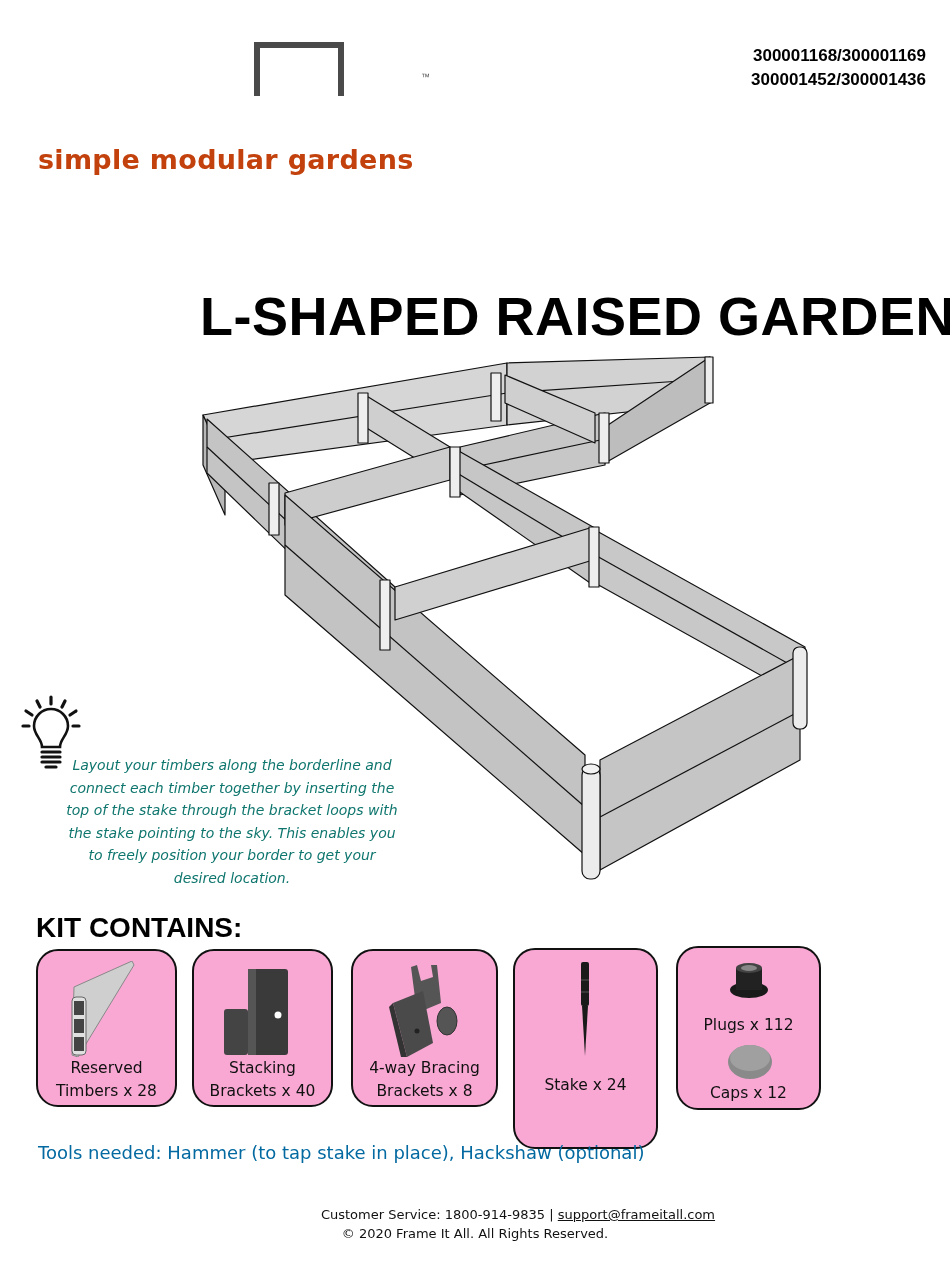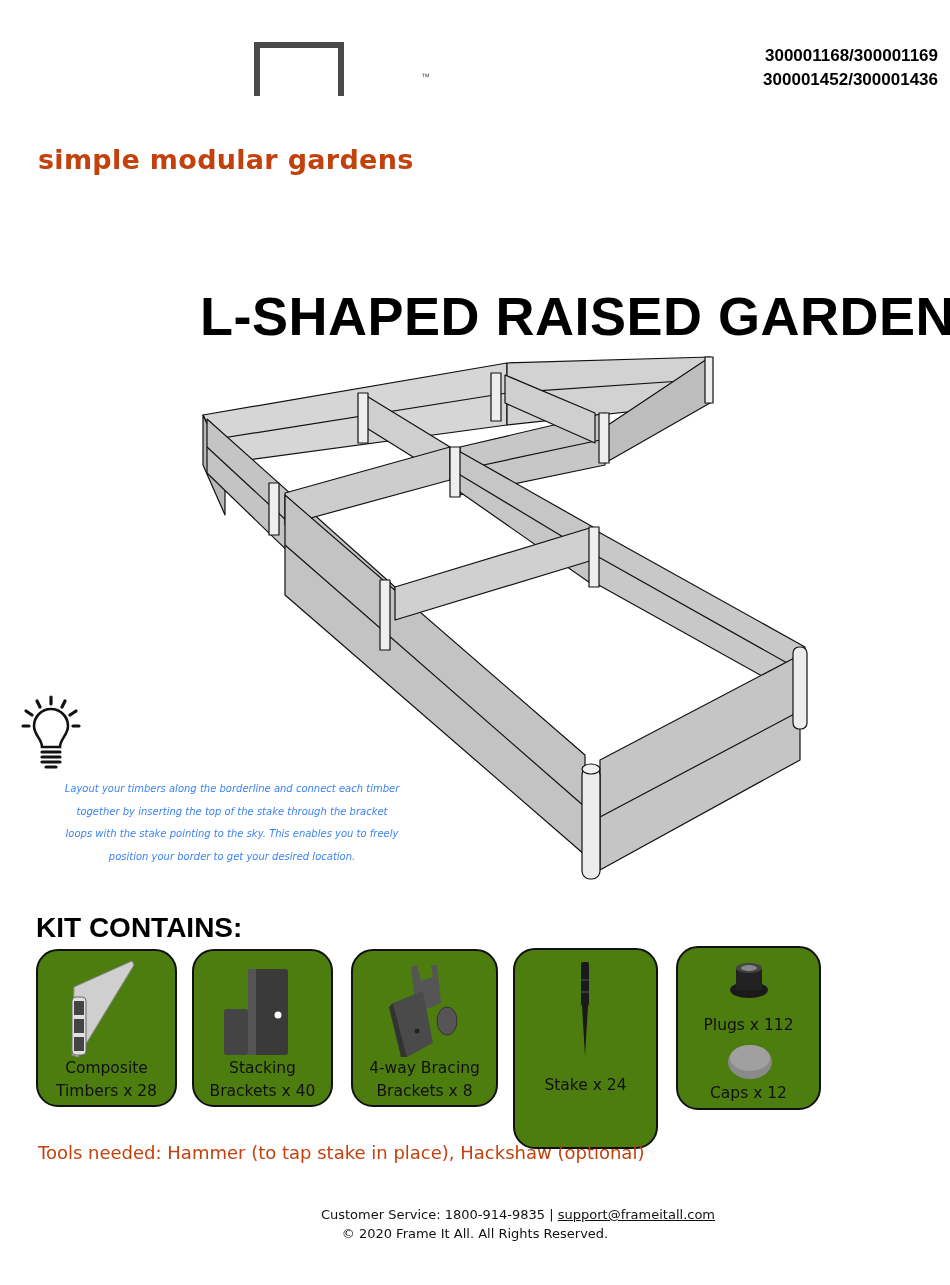--- a/index.html
+++ b/index.html
@@ -12,42 +12,42 @@
       border: 6px solid #4a4a4a; border-bottom: none; }
     .logo-main { position: absolute; left: 0; top: 12px; font-family: "DejaVu Serif", serif;
       font-size: 80px; color: #4a4a4a; letter-spacing: -2px; line-height: 1; white-space: nowrap; }
     .logo-main .it { color: #a8a8a8; font-family: "DejaVu Sans", sans-serif; font-weight: bold;
       font-size: 58px; position: relative; top: -12px; letter-spacing: -3px; }
     .logo-tm { position: absolute; left: 385px; top: 32px; font-size: 9px; color: #555; }
     .logo-tag { position: absolute; left: 2px; top: 104px; font-family: "DejaVu Sans", sans-serif;
       font-weight: bold; font-size: 27px; color: #c2410c; letter-spacing: 0.3px; white-space: nowrap; }
 
     
-    .part-numbers { position: absolute; right: 12px; top: 44px; text-align: right;
+    .part-numbers { position: absolute; right: 24px; top: 44px; text-align: right;
       font-family: "Liberation Sans", sans-serif; font-weight: bold; font-size: 17px; line-height: 24px; }
 
     
     .title { position: absolute; left: 200px; top: 285px; font-family: "Liberation Sans", sans-serif;
       font-weight: bold; font-size: 54px; letter-spacing: 0.5px; white-space: nowrap; }
 
     
     .illustration { position: absolute; left: 195px; top: 355px; width: 630px; height: 535px; }
 
     
     .tip-icon { position: absolute; left: 20px; top: 695px; width: 62px; height: 75px; }
-    .tip-text { position: absolute; left: 62px; top: 778px; width: 340px; text-align: center;
-      font-family: "DejaVu Sans", sans-serif; font-style: italic; font-size: 10px; line-height: 22.5px; color: #3b82f6; }
+    .tip-text { position: absolute; left: 62px; top: 754px; width: 340px; text-align: center;
+      font-family: "DejaVu Sans", sans-serif; font-style: italic; font-size: 14px; line-height: 22.5px; color: #0f766e; }
 
     
     .kit-heading { position: absolute; left: 36px; top: 912px; font-weight: bold; font-size: 28px; white-space: nowrap; }
-    .kit-box { position: absolute; border: 2px solid #111; border-radius: 22px; background: #4d7c0f; }
+    .kit-box { position: absolute; border: 2px solid #111; border-radius: 22px; background: #f9a8d4; }
     .kit-label { position: absolute; left: 0; right: 0; text-align: center; font-family: "DejaVu Sans", sans-serif;
       font-size: 15.5px; line-height: 23px; color: #111; }
 
-    .tools { position: absolute; left: 38px; top: 1142px; font-family: "DejaVu Sans", sans-serif; font-size: 18px; color: #c2410c; white-space: nowrap; }
+    .tools { position: absolute; left: 38px; top: 1142px; font-family: "DejaVu Sans", sans-serif; font-size: 18px; color: #0369a1; white-space: nowrap; }
 
     .footer { position: absolute; left: 0; top: 1205px; width: 950px; text-align: center;
       font-family: "DejaVu Sans", sans-serif; font-size: 13px; line-height: 19px; color: #111; }
     .footer .row1 { padding-left: 86px; }
     .footer a { color: #111; text-decoration: underline; }
   </style>
 </head>
 <body>
 
 <div class="logo">
@@ -139,21 +139,21 @@
 
 <div class="kit-box" style="left:36px; top:949px; width:141px; height:158px;">
   <svg style="position:absolute; left:32px; top:10px;" width="70" height="96" viewBox="0 0 70 96">
     <polygon points="4,26 62,0 64,4 8,96 2,94" fill="#cfcfcf" stroke="#888" stroke-width="1"></polygon>
     <rect x="2" y="36" width="14" height="58" rx="4" fill="#e0e0e0" stroke="#666"></rect>
     <rect x="4" y="40" width="10" height="14" fill="#444"></rect>
     <rect x="4" y="58" width="10" height="14" fill="#444"></rect>
     <rect x="4" y="76" width="10" height="14" fill="#444"></rect>
   </svg>
   <div class="kit-label" style="top:106px;">
-      <div>Composite</div>
+      <div>Reserved</div>
       <div>Timbers x 28</div>
     </div>
 </div>
 
 <div class="kit-box" style="left:192px; top:949px; width:141px; height:158px;">
   <svg style="position:absolute; left:28px; top:16px;" width="70" height="92" viewBox="0 0 70 92">
     <rect x="26" y="2" width="40" height="86" rx="3" fill="#3a3a3a"></rect>
     <rect x="26" y="2" width="8" height="86" fill="#555"></rect>
     <rect x="2" y="42" width="24" height="46" rx="3" fill="#444"></rect>
     <circle cx="56" cy="48" r="3.5" fill="#fff"></circle>

